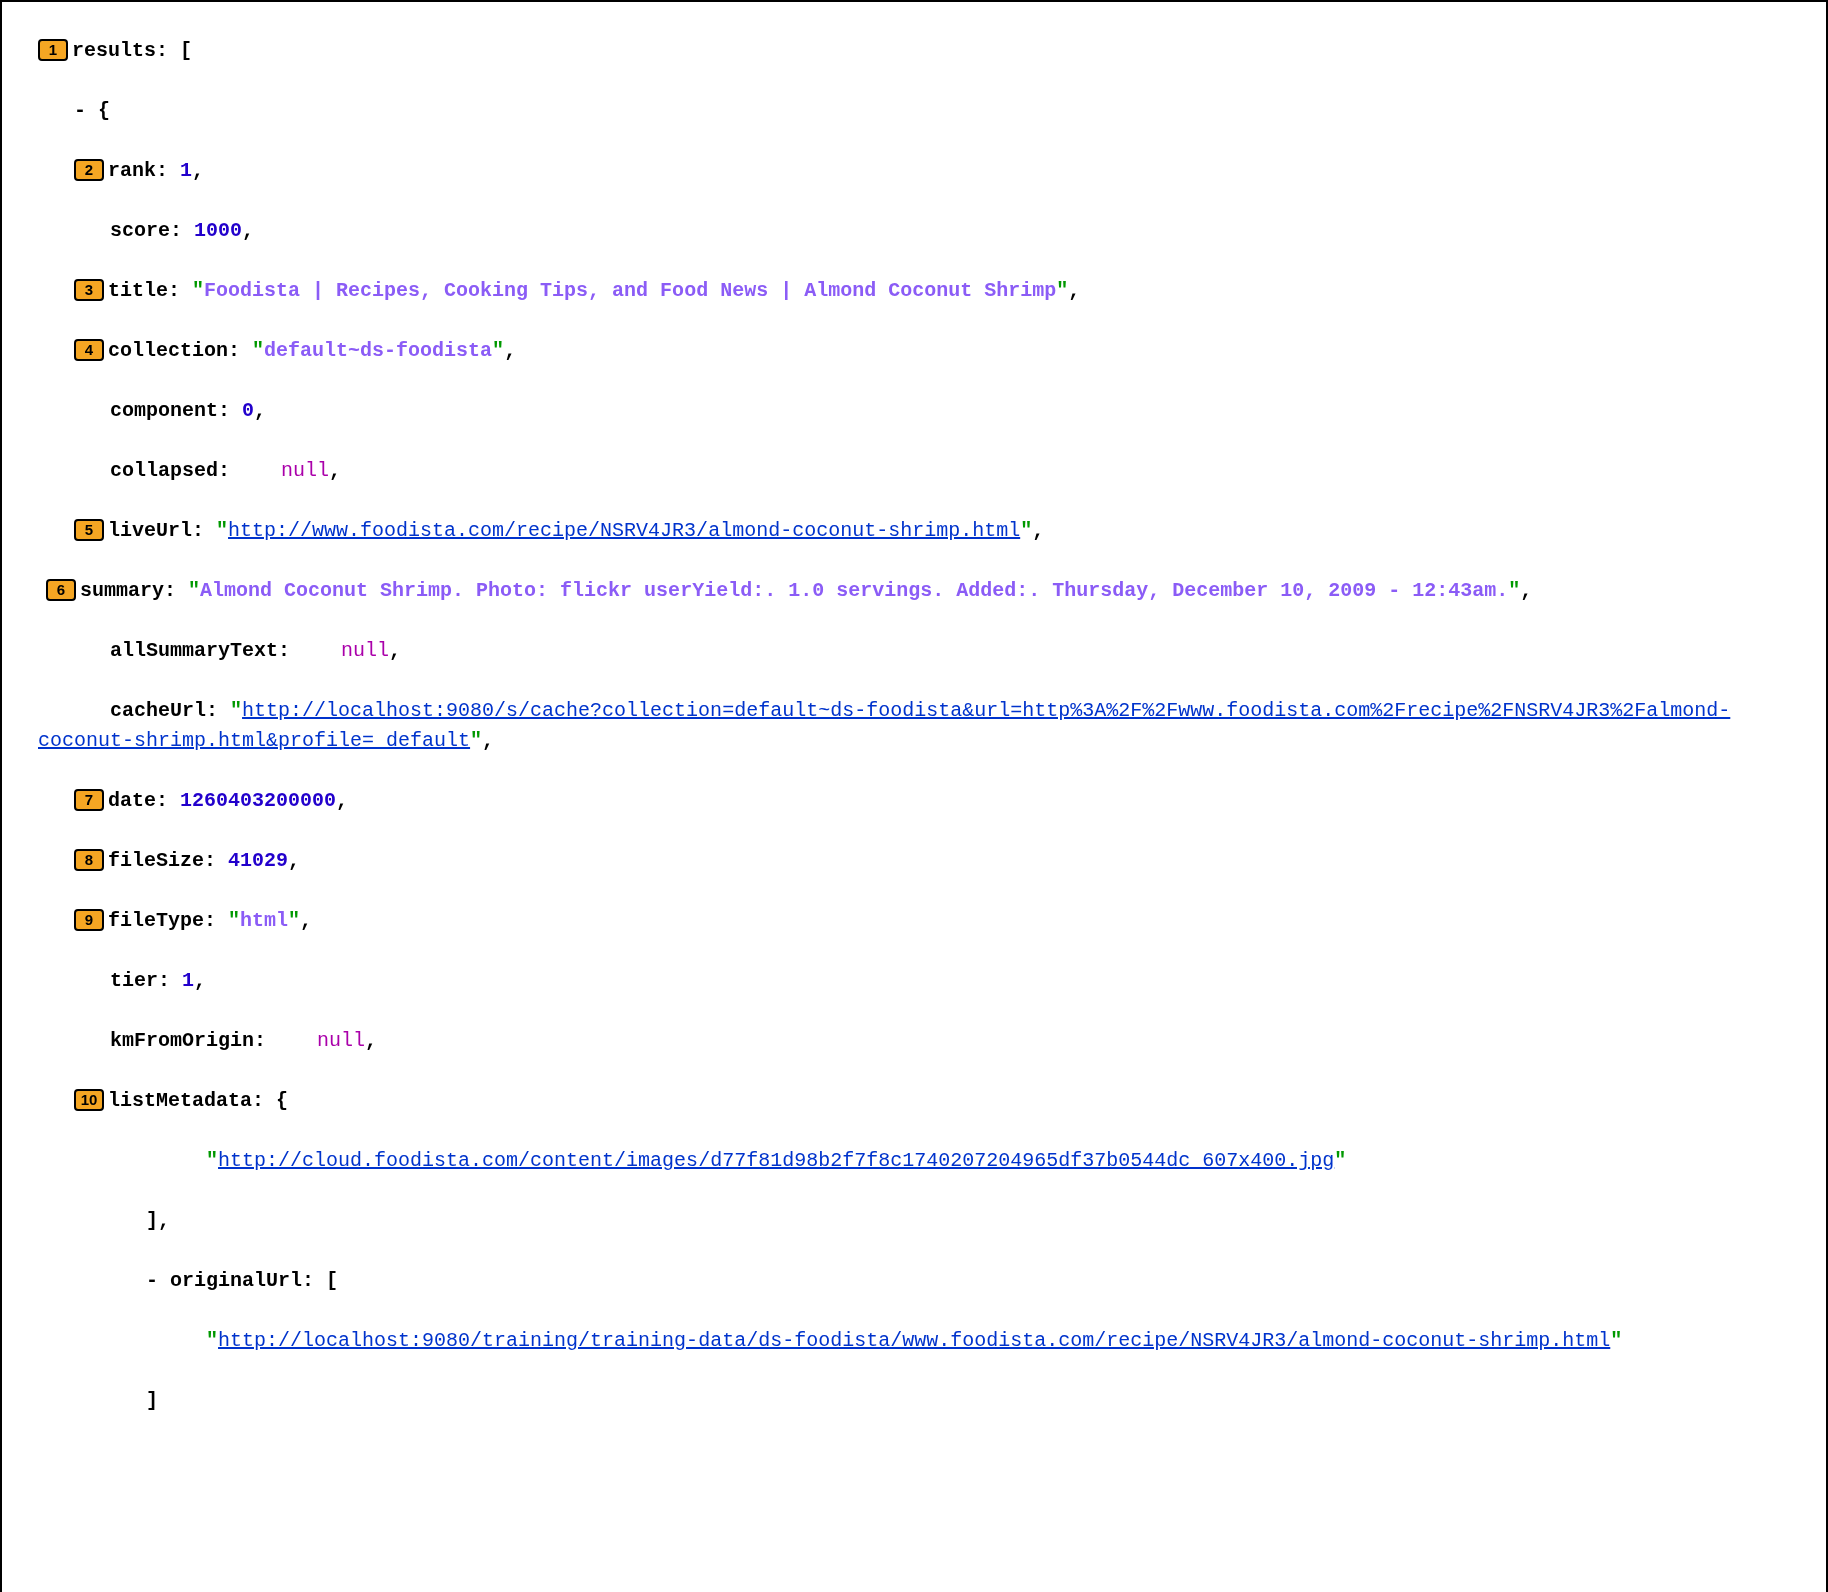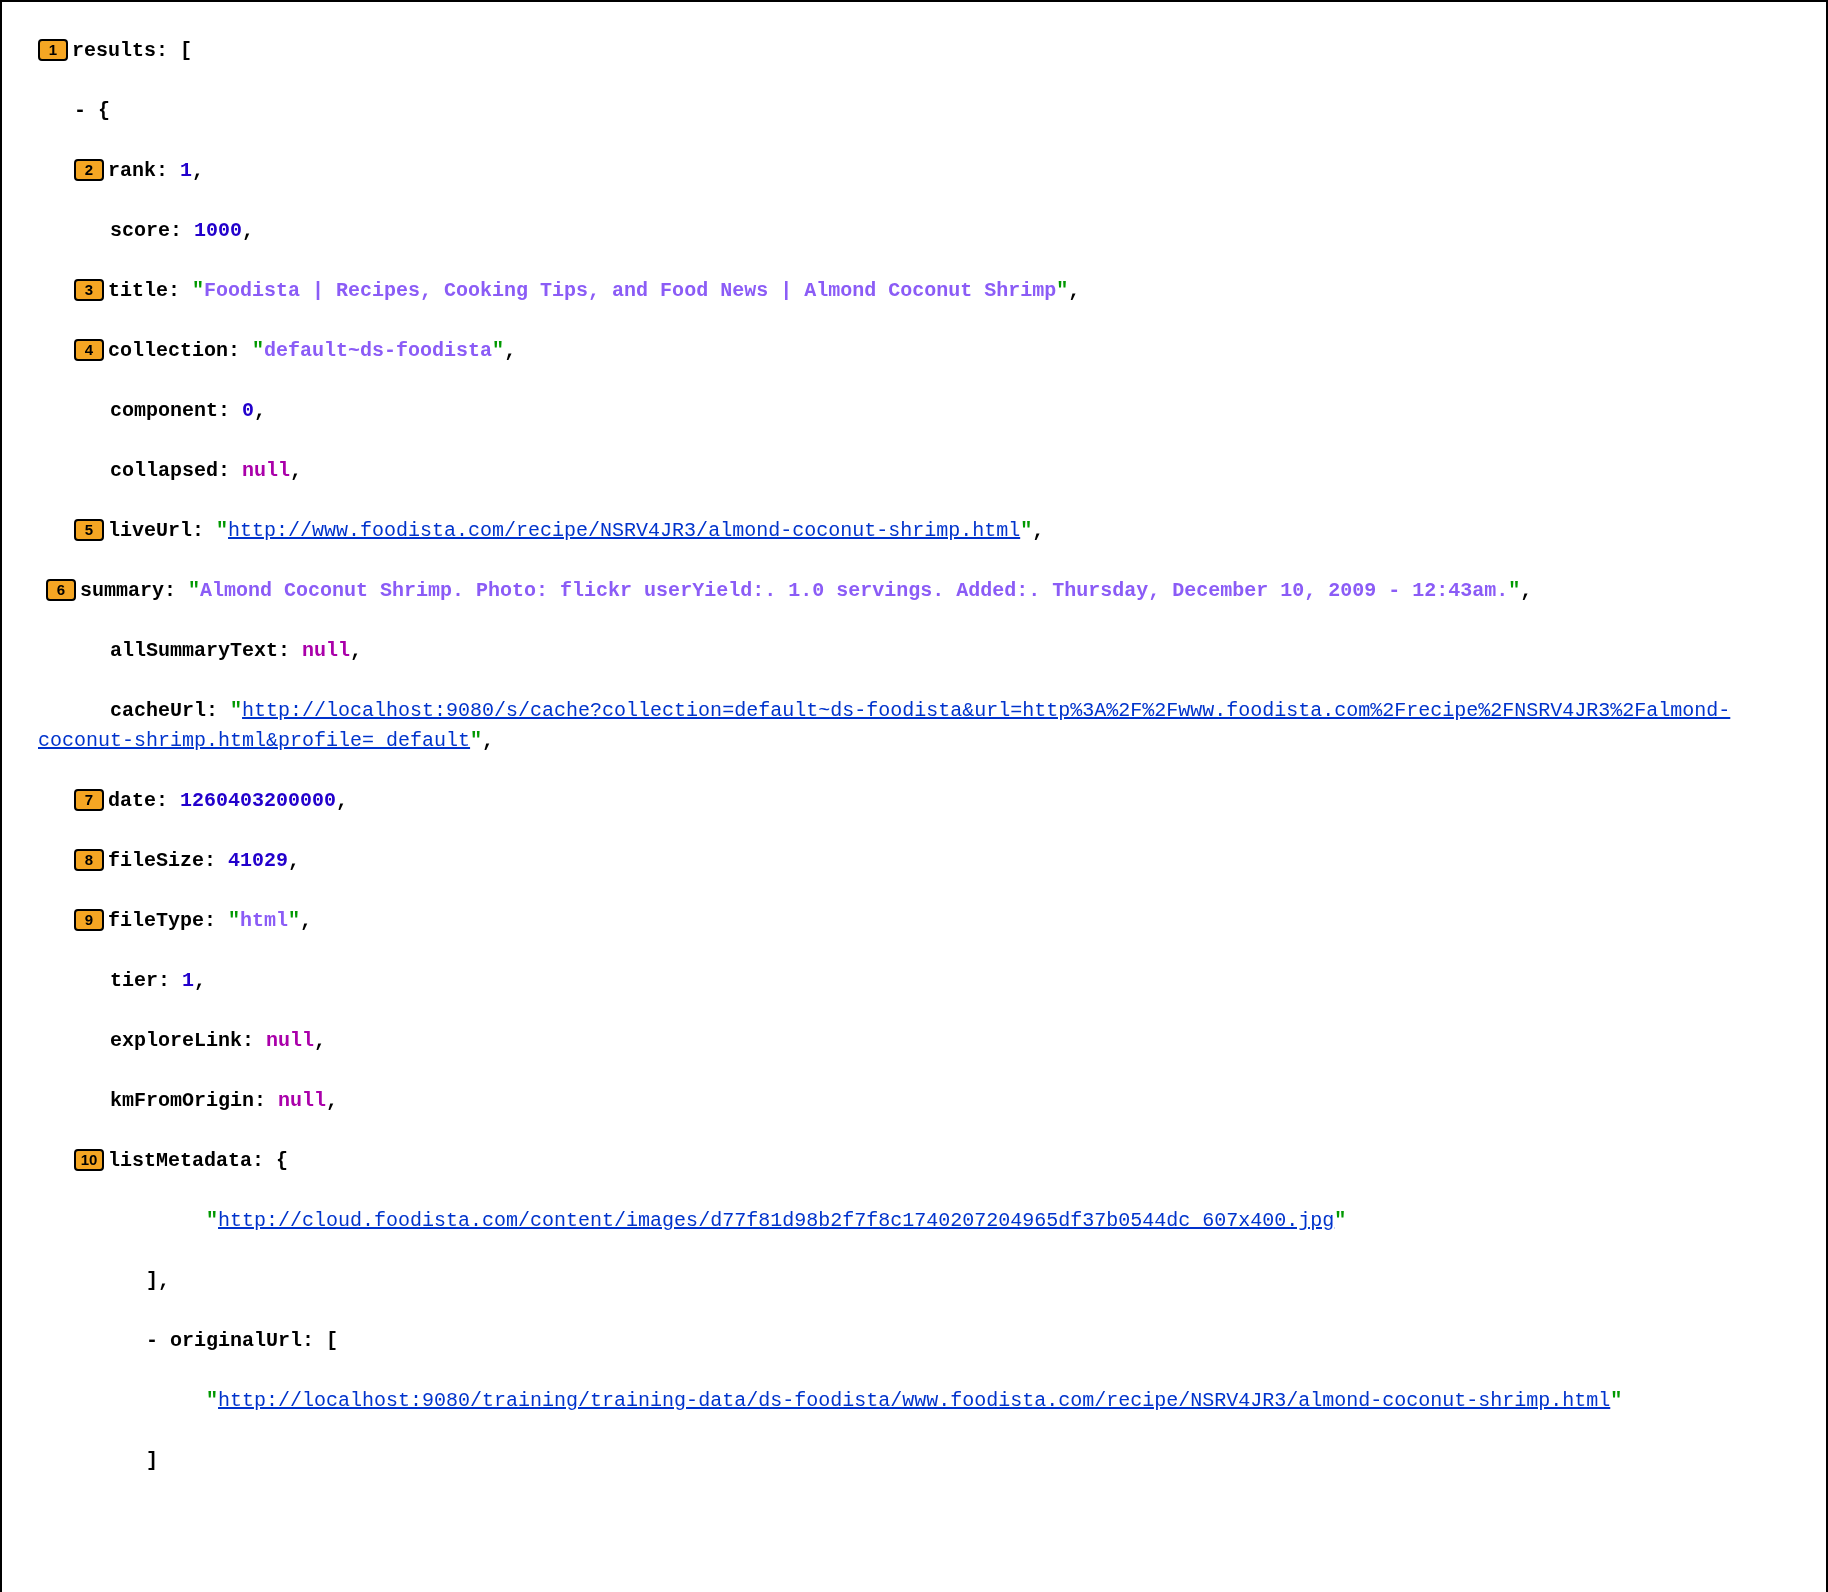--- a/index.html
+++ b/index.html
@@ -32,21 +32,21 @@
     font-family: Arial, sans-serif;
     font-size: 15px;
     font-weight: 700;
     color: #000;
     margin-right: 4px;
     vertical-align: 1px;
   }
   .key  { font-weight: 700; }
   .str  { color: #8b5cf6; font-weight: 700; }
   .num  { color: #2200cc; font-weight: 700; }
-  .null { color: #aa00aa; font-weight: 700; }
+  .null { color: #aa00aa; font-weight: 400; margin-left: 39px; }
   a.link {
     color: #0033cc;
     text-decoration: underline;
     font-weight: 400;
   }
   .q { color: #009900; font-weight: 700; }
   .ind1 { display:inline-block; width:3ch; }
   .ind2 { display:inline-block; width:6ch; }
   .ind3 { display:inline-block; width:9ch; }
   .ind4 { display:inline-block; width:12ch; }
@@ -66,21 +66,20 @@
 <span class="line"><span class="ind2"></span><span class="key">component</span><span class="key">: </span><span class="num">0</span><span class="key">,</span></span>
 <span class="line"><span class="ind2"></span><span class="key">collapsed</span><span class="key">: </span><span class="null">null</span><span class="key">,</span></span>
 <span class="line"><span class="ind1"></span><span class="badge">5</span><span class="key">liveUrl</span><span class="key">: </span><span class="q">"</span><a class="link">http://www.foodista.com/recipe/NSRV4JR3/almond-coconut-shrimp.html</a><span class="q">"</span><span class="key">,</span></span>
 <span class="line" style="padding-left:0;"><span class="ind1"></span><span class="badge">6</span><span class="key">summary</span><span class="key">: </span><span class="q">"</span><span class="str">Almond Coconut Shrimp. Photo: flickr userYield:. 1.0 servings. Added:. Thursday, December 10, 2009 - 12:43am.</span><span class="q">"</span><span class="key">,</span></span>
 <span class="line"><span class="ind2"></span><span class="key">allSummaryText</span><span class="key">: </span><span class="null">null</span><span class="key">,</span></span>
 <span class="line"><span class="ind2"></span><span class="key">cacheUrl</span><span class="key">: </span><span class="q">"</span><a class="link">http://localhost:9080/s/cache?collection=default~ds-foodista&amp;url=http%3A%2F%2Fwww.foodista.com%2Frecipe%2FNSRV4JR3%2Falmond-coconut-shrimp.html&amp;profile=_default</a><span class="q">"</span><span class="key">,</span></span>
 <span class="line"><span class="ind1"></span><span class="badge">7</span><span class="key">date</span><span class="key">: </span><span class="num">1260403200000</span><span class="key">,</span></span>
 <span class="line"><span class="ind1"></span><span class="badge">8</span><span class="key">fileSize</span><span class="key">: </span><span class="num">41029</span><span class="key">,</span></span>
 <span class="line"><span class="ind1"></span><span class="badge">9</span><span class="key">fileType</span><span class="key">: </span><span class="q">"</span><span class="str">html</span><span class="q">"</span><span class="key">,</span></span>
 <span class="line"><span class="ind2"></span><span class="key">tier</span><span class="key">: </span><span class="num">1</span><span class="key">,</span></span>
-<span class="line"><span class="ind2"></span><span class="key">exploreLink</span><span class="key">: </span><span class="null">null</span><span class="key">,</span></span>
 <span class="line"><span class="ind2"></span><span class="key">kmFromOrigin</span><span class="key">: </span><span class="null">null</span><span class="key">,</span></span>
 <span class="line"><span class="ind1"></span><span class="badge">10</span><span class="key">listMetadata</span><span class="key">: {</span></span>
 <span class="line"><span class="ind4"></span>  <span class="q">"</span><a class="link">http://cloud.foodista.com/content/images/d77f81d98b2f7f8c1740207204965df37b0544dc_607x400.jpg</a><span class="q">"</span></span>
 <span class="line"><span class="ind3"></span><span class="key">],</span></span>
 <span class="line"><span class="ind3"></span><span class="key">- </span><span class="key">originalUrl</span><span class="key">: [</span></span>
 <span class="line"><span class="ind4"></span>  <span class="q">"</span><a class="link">http://localhost:9080/training/training-data/ds-foodista/www.foodista.com/recipe/NSRV4JR3/almond-coconut-shrimp.html</a><span class="q">"</span></span>
 <span class="line"><span class="ind3"></span><span class="key">]</span></span>
 
 
 

